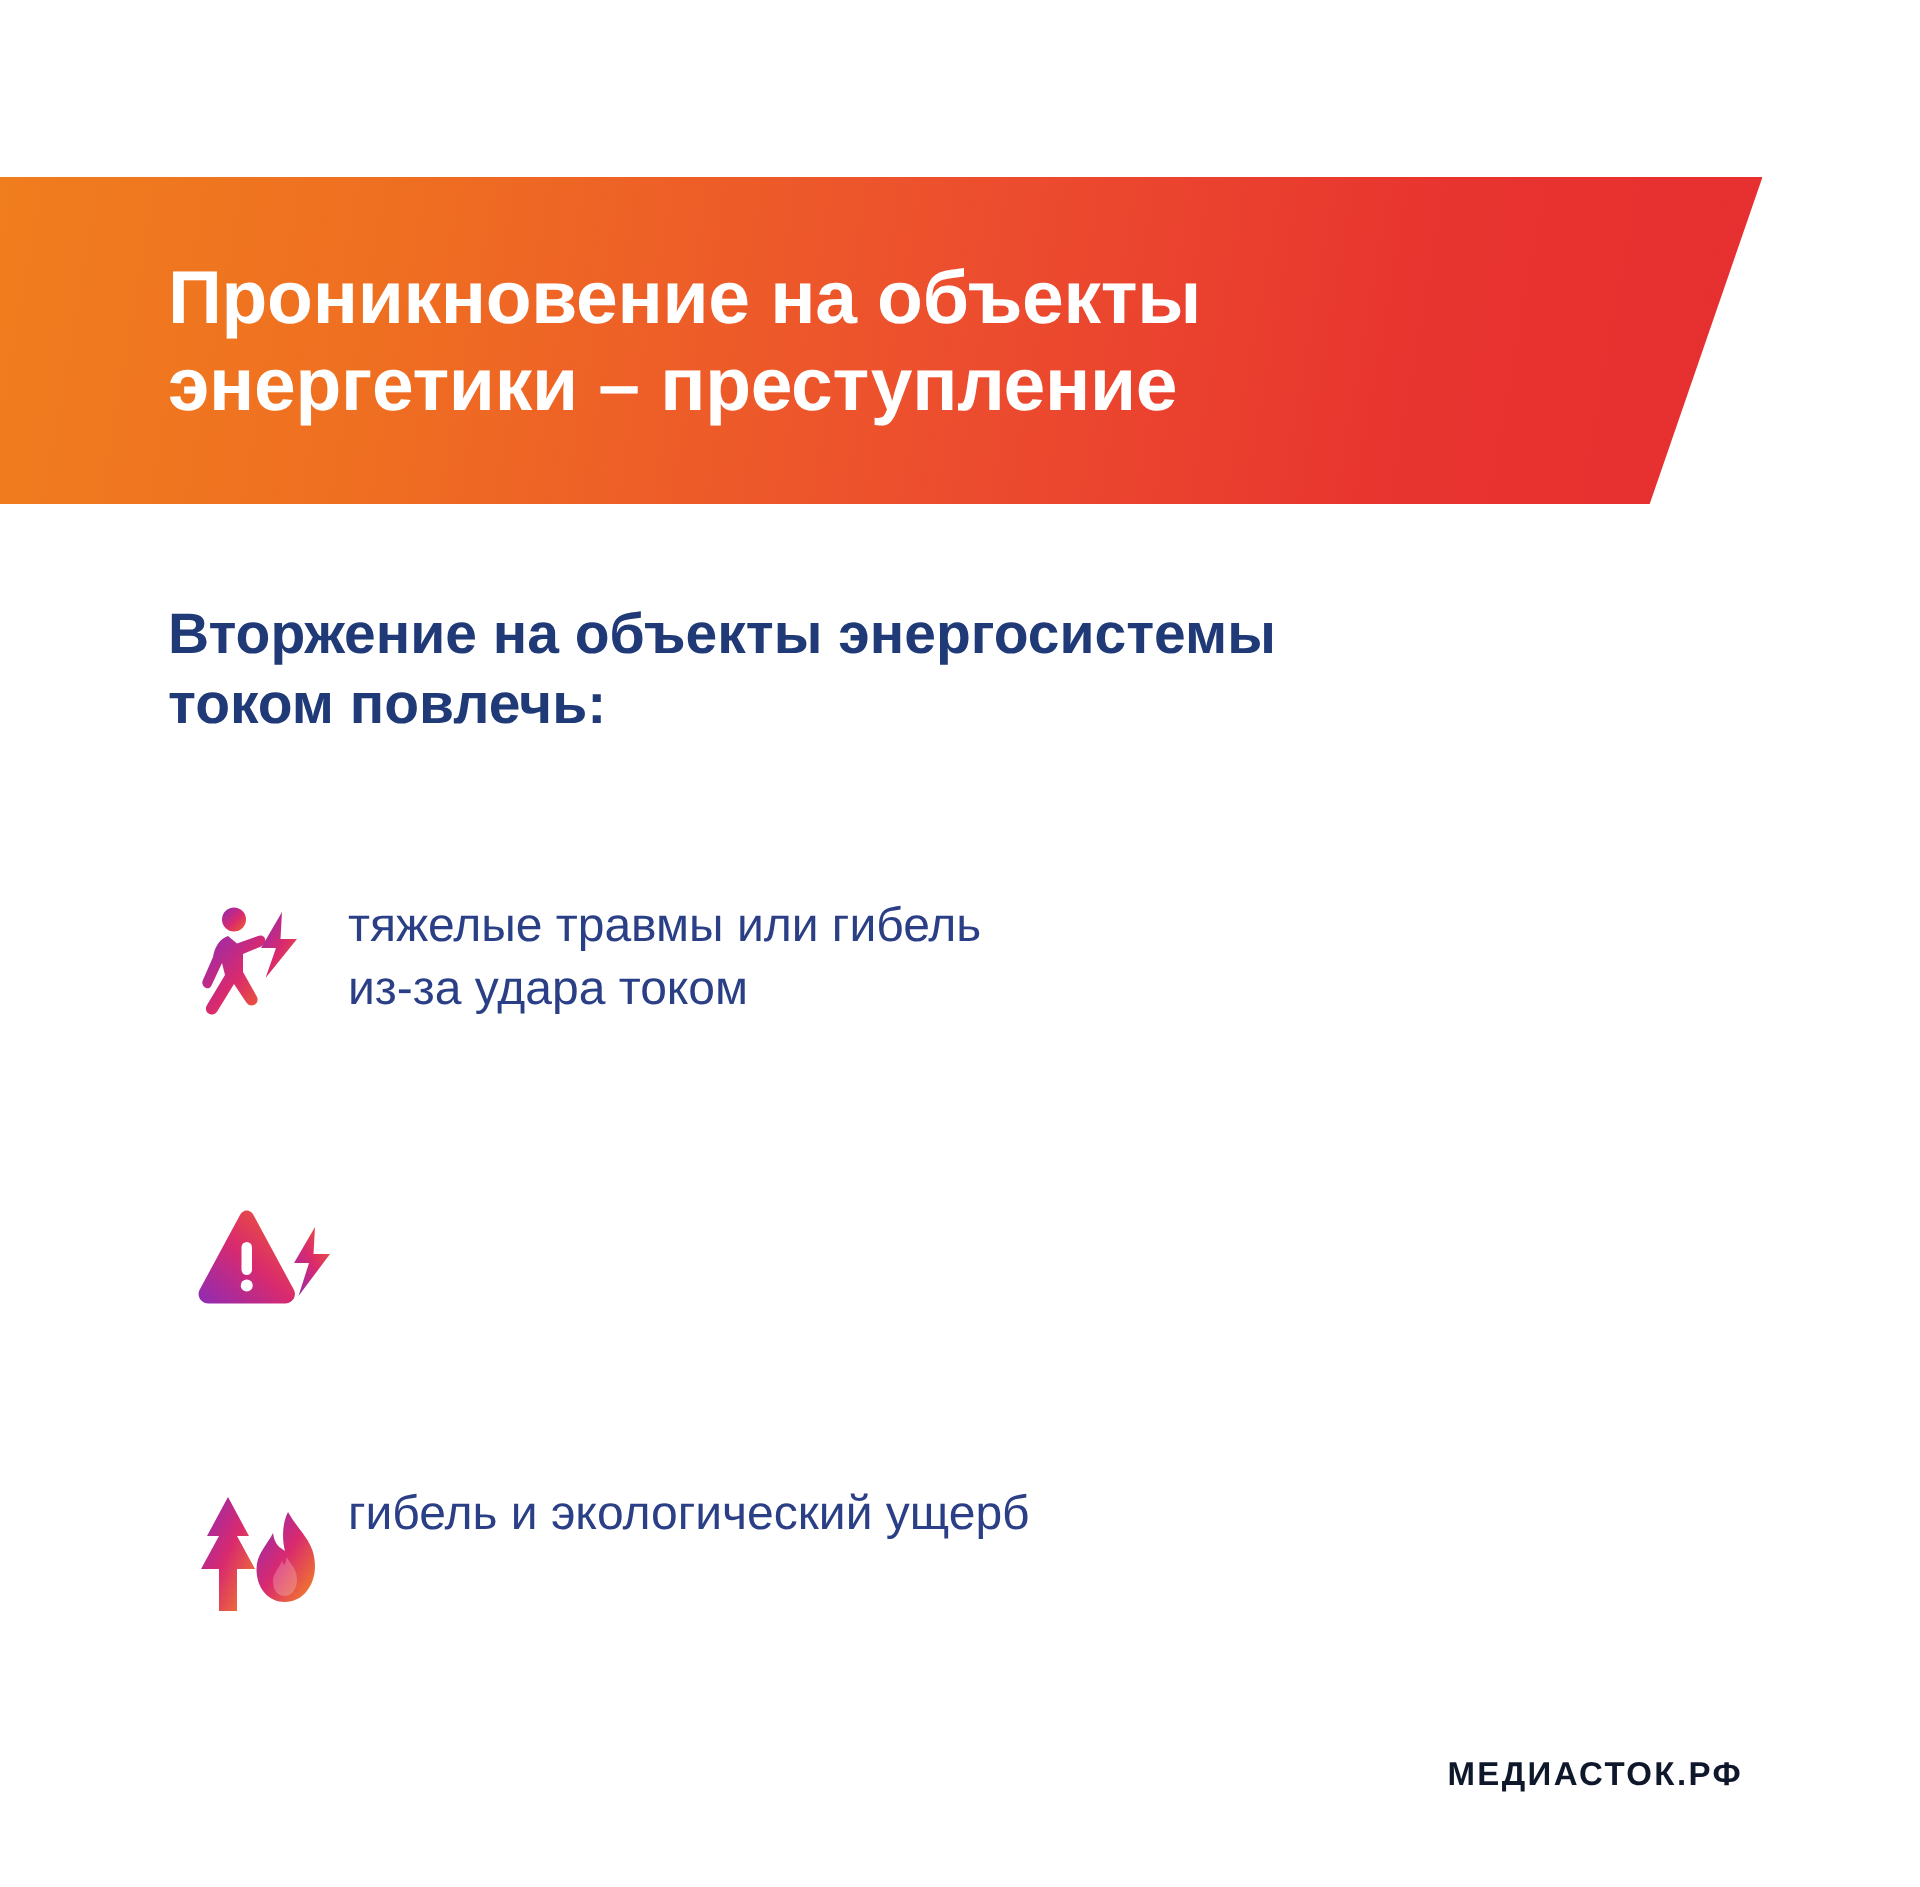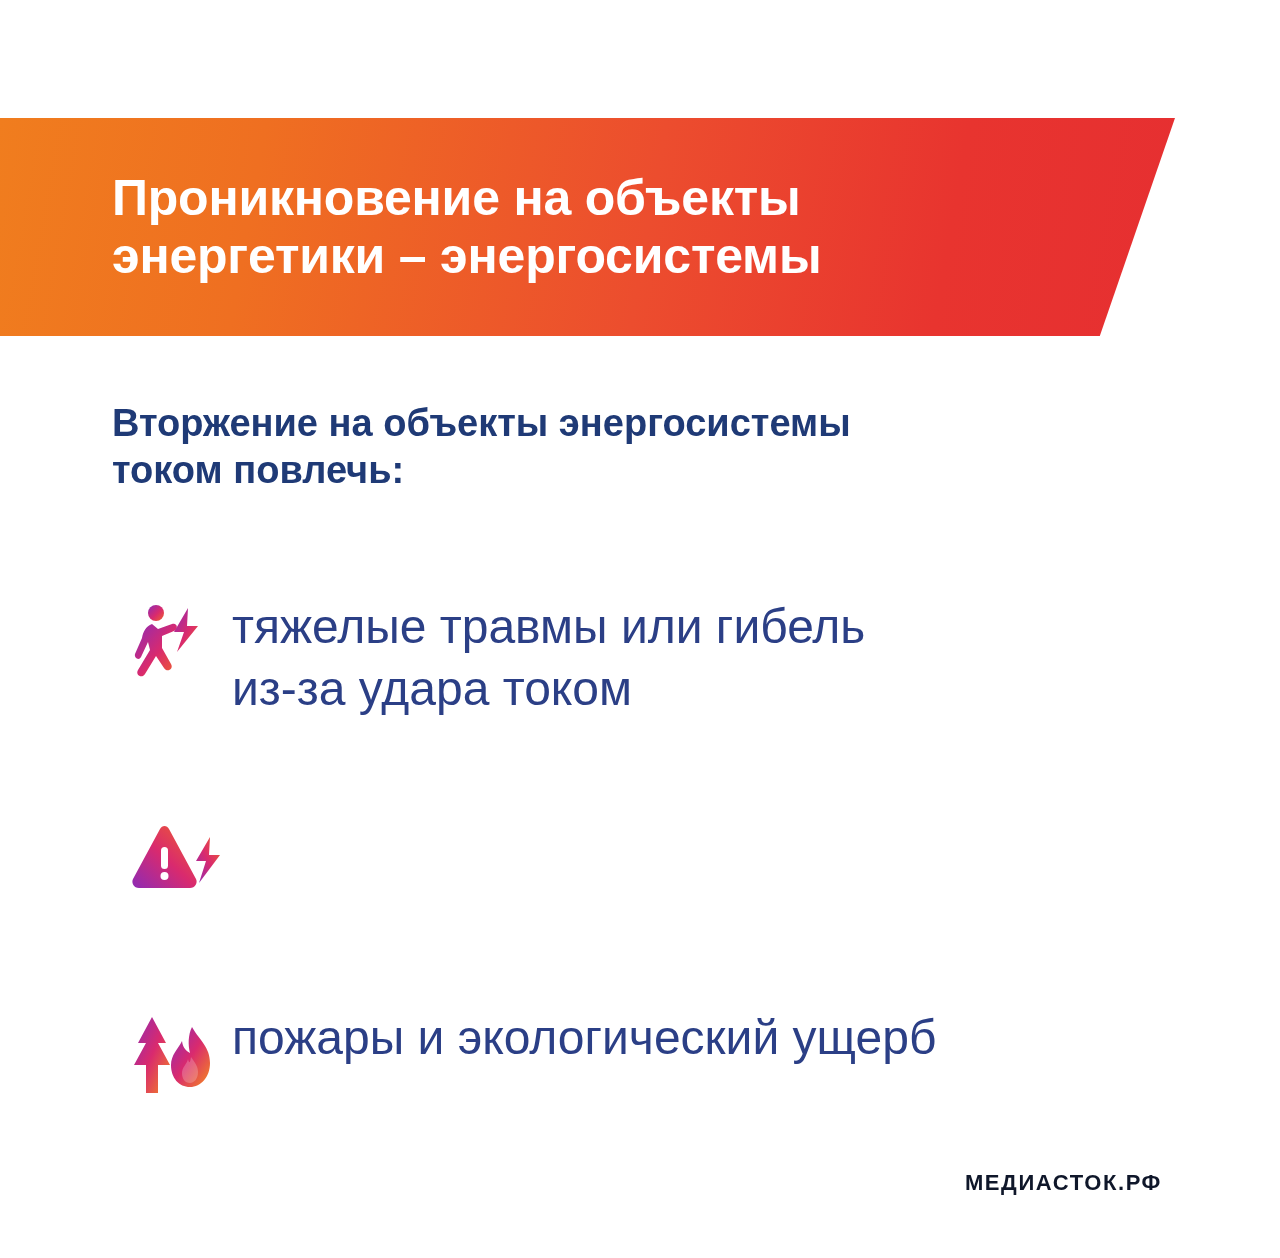--- a/index.html
+++ b/index.html
@@ -80,21 +80,21 @@
     width: 120px;
     min-width: 120px;
     height: 108px;
     display: flex;
     align-items: center;
     justify-content: center;
     padding-top: 4px;
   }
   .item-text {
     color: #2b3f86;
-    font-size: 48px;
+    font-size: 32px;
     line-height: 1.3;
     font-weight: normal;
     white-space: pre-line;
     padding-top: 6px;
   }
 
   
   .footer {
     position: absolute;
     right: 118px;
@@ -105,21 +105,21 @@
     font-weight: bold;
   }
 </style>
 </head>
 <body>
 
 <div class="poster">
 
   <div class="header-band">
     <h1 class="header-title">Проникновение на объекты
-энергетики – энергосистемы</h1>
+энергетики – преступление</h1>
   </div>
 
   <h2 class="subtitle">Вторжение на объекты энергосистемы
 током повлечь:</h2>
 
   <div class="list">
 
     <div class="list-item">
       <div class="item-icon">
         <svg width="100" height="100" viewBox="0 0 100 100" aria-hidden="true">
@@ -171,20 +171,20 @@
               <stop offset="100%" stop-color="#f5891f"></stop>
             </linearGradient>
           </defs>
           <g fill="url(#g3)">
             <path d="M30 8 L44 34 L36 34 L48 56 L36 56 L36 84 L24 84 L24 56 L12 56 L24 34 L16 34 Z"></path>
             <path d="M70 18 C78 32 88 38 88 54 C88 68 79 78 68 78 C57 78 49 69 49 56 C49 46 56 40 60 32 C61 40 65 42 68 44 C66 36 66 26 70 18 Z"></path>
             <path d="M69 48 C73 54 76 57 76 63 C76 70 72 74 68 74 C63 74 60 70 60 64 C60 58 65 55 66 50 C67 54 68 55 69 48 Z" fill="#ffffff" opacity="0.22"></path>
           </g>
         </svg>
       </div>
-      <div class="item-text">пожары и экологический ущерб</div>
+      <div class="item-text">гибель и экологический ущерб</div>
     </div>
 
   </div>
 
   <div class="footer">МЕДИАСТОК.РФ</div>
 
 </div>
 
 </body></html>

